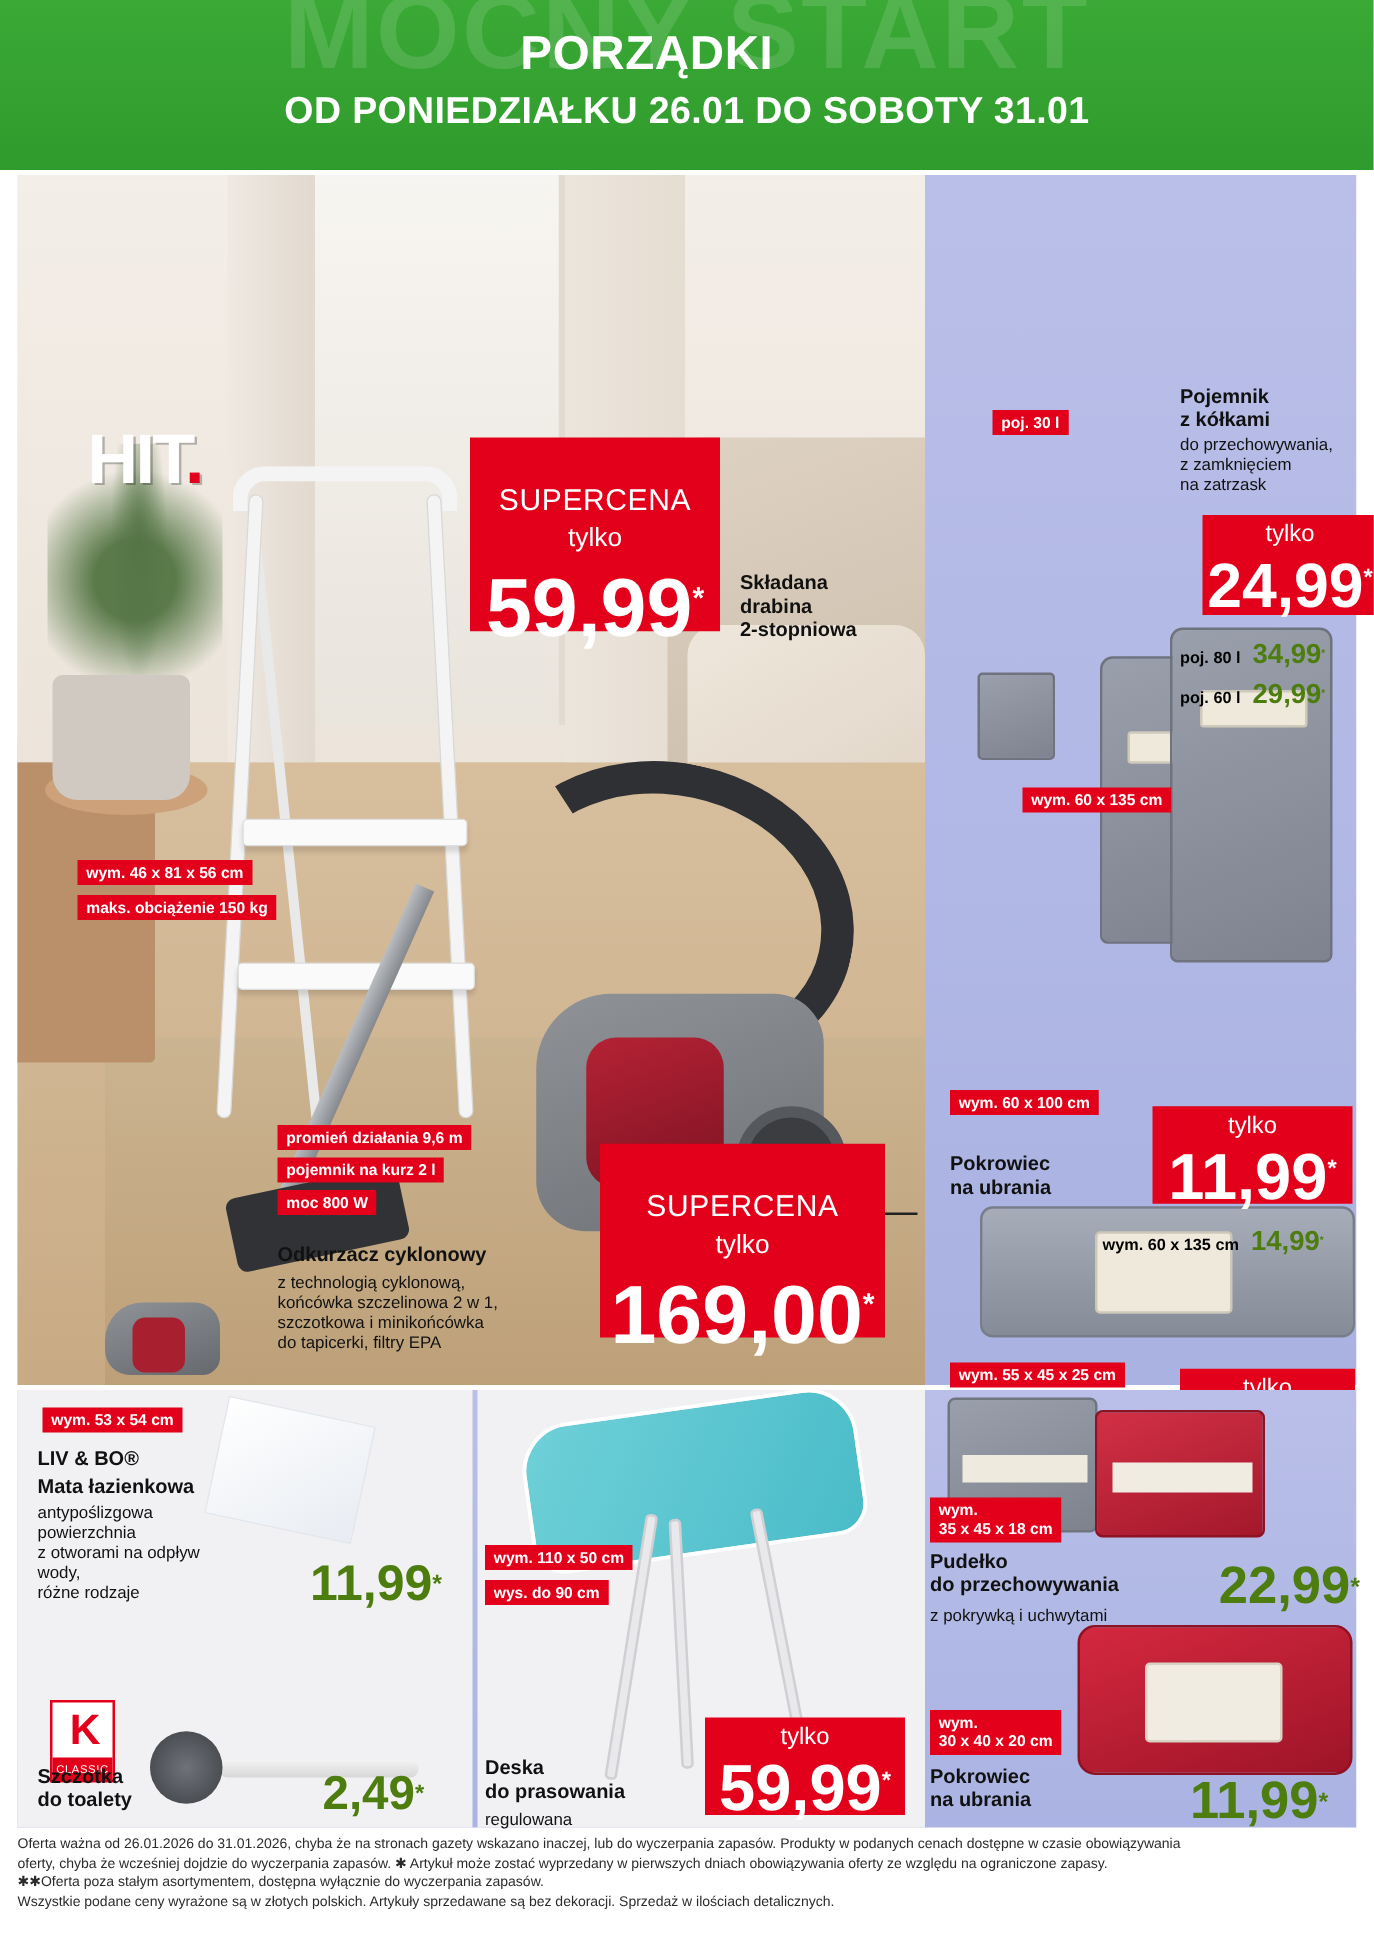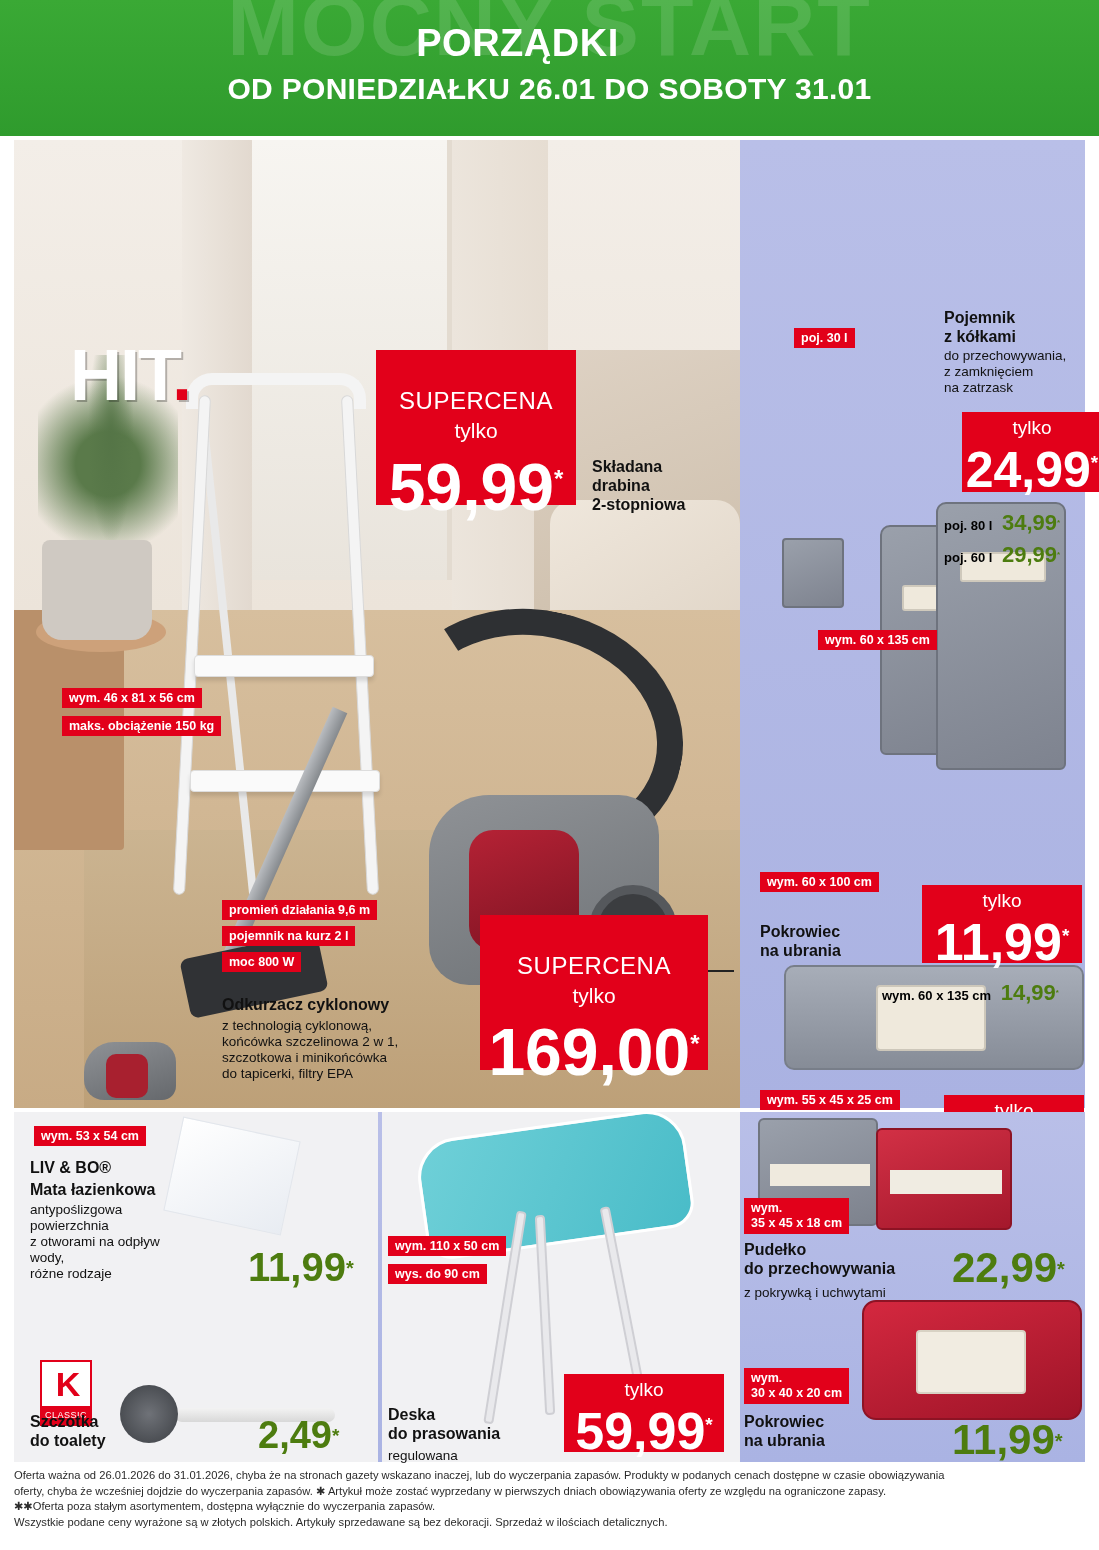--- a/index.html
+++ b/index.html
@@ -94,21 +94,21 @@
   
   .tag {
     position:absolute; background:#e2001a; color:#fff; font-weight:bold;
     font-size:12.5px; padding:3px 7px; white-space:nowrap;
   }
   .price-red { color:#4d7c0f; font-weight:bold; }
   .star { font-size:0.6em; vertical-align:super; }
 
   .hit {
     position:absolute; left:56px; top:194px; width:170px; height:62px;
-    color:#fff; font-weight:bold; font-size:72px; letter-spacing:-2px;
+    color:#fff; font-weight:bold; font-size:56px; letter-spacing:-2px;
     text-shadow:2px 2px 0 rgba(0,0,0,.25);
   }
   .hit .dot { color:#e2001a; }
 
   
   .supercena {
     position:absolute; background:#e2001a; color:#fff; text-align:center;
   }
   .supercena .sc-label { font-weight:normal; font-size:24px; letter-spacing:0.5px; padding-top:10px;margin-top:27px; }
   .supercena .sc-only { font-size:21px; padding-top:4px; }
@@ -352,21 +352,21 @@
     <div class="t-only">tylko</div>
     <div class="t-price" style="font-size:52px;"><span>59,99</span><span class="star">*</span></div>
   </div>
 
   <div class="tag" style="left:744px; top:1198px; line-height:15px; white-space:pre-line;">wym.
 35 x 45 x 18 cm</div>
   <div class="ptitle" style="left:744px; top:1240px; width:210px; white-space:pre-line;">Pudełko
 do przechowywania</div>
   <div class="psub" style="left:744px; top:1285px;">z pokrywką i uchwytami</div>
   <div style="position:absolute; left:952px; top:1244px;">
-    <span class="price-red" style="font-size:42px;">22,99</span><span class="price-red star" style="font-size:20px;">*</span>
+    <span class="price-red" style="font-size:42px;margin-left:23px;">22,99</span><span class="price-red star" style="font-size:20px;">*</span>
   </div>
 
   <div class="tag" style="left:744px; top:1368px; line-height:15px; white-space:pre-line;">wym.
 30 x 40 x 20 cm</div>
   <div class="ptitle" style="left:744px; top:1412px; width:180px; white-space:pre-line;">Pokrowiec
 na ubrania</div>
   <div style="position:absolute; left:952px; top:1416px;">
     <span class="price-red" style="font-size:42px;">11,99</span><span class="price-red star" style="font-size:20px;">*</span>
   </div>
 

